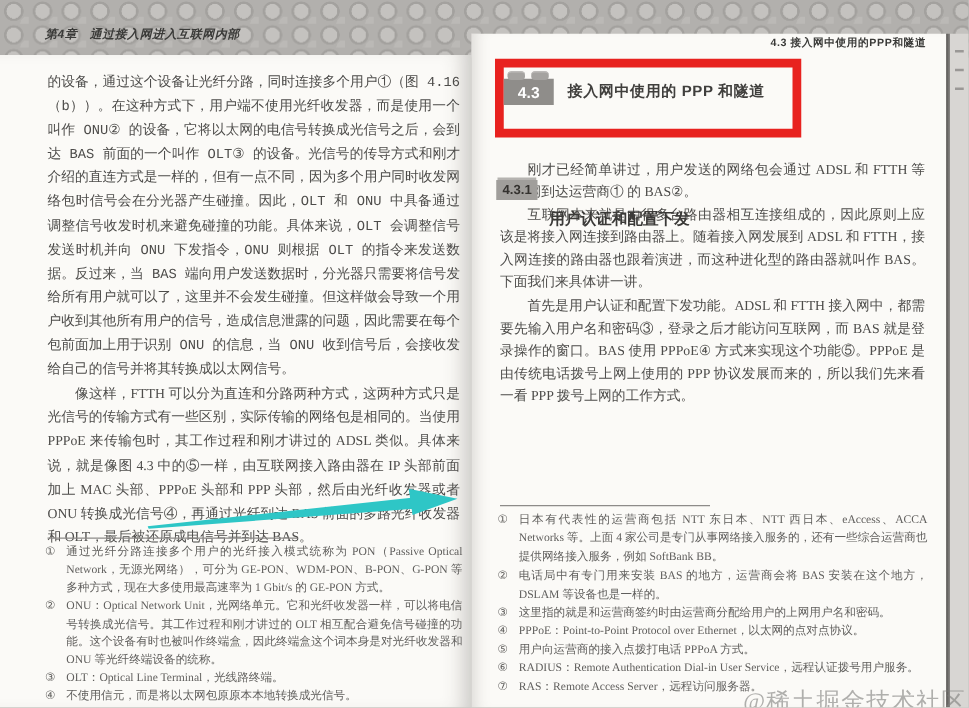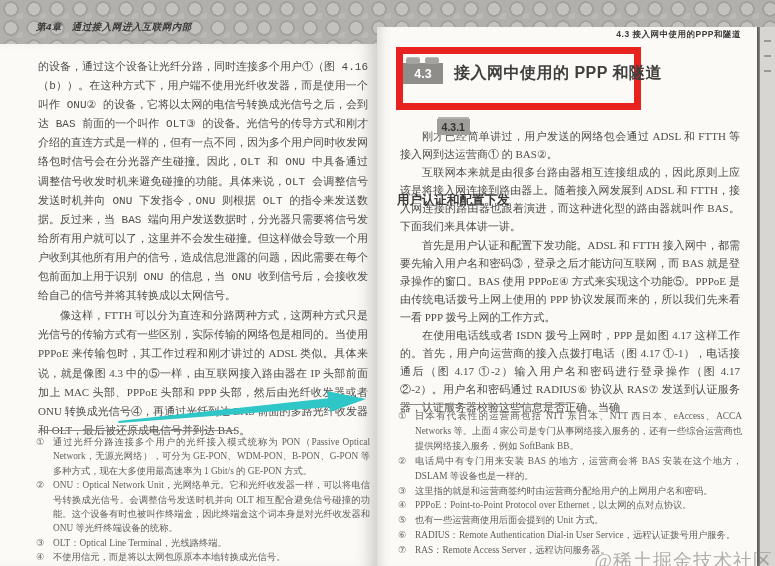--- a/index.html
+++ b/index.html
@@ -56,22 +56,22 @@
     border:7px solid #e8221f; z-index:4;
   }
   .sec-head { position:absolute; left:26px; top:36px; display:flex; align-items:center; gap:11px; z-index:5; }
   .sec-badge {
     position:relative; width:40px; height:21px; background:#8f8d8a;
     color:#ffffff; font-family:"Liberation Sans", sans-serif; font-weight:bold;
     font-size:12.5px; display:flex; align-items:center; justify-content:center;
   }
   .stud { position:absolute; top:-6px; width:14px; height:7px; background:#a5a3a0; border-radius:3px; box-shadow: inset 0 1px 0 #bfbdba; }
   .stud.s1 { left:3px; } .stud.s2 { left:22px; }
-  .sec-title { font-family:"Liberation Sans", sans-serif; font-weight:bold; font-size:16px; color:#403f3d; letter-spacing:0.5px; }
-  .sub-head { position:absolute; left:20px; top:92px; display:flex; align-items:center; gap:9px; z-index:3;flex-direction:column; }
+  .sec-title { font-family:"Liberation Sans", sans-serif; font-weight:bold; font-size:12px; color:#403f3d; letter-spacing:0.5px; }
+  .sub-head { position:absolute; left:20px; top:92px; display:flex; align-items:center; gap:9px; z-index:3; }
   .sub-badge {
     background:#a09e9b; color:#34322f; font-family:"Liberation Sans", sans-serif;
     font-weight:bold; font-size:10.5px; padding:2px 5px;
     box-shadow: 0 -3px 0 -1px #b5b3b0;
   }
   .sub-title { font-family:"Liberation Sans", sans-serif; font-weight:bold; font-size:12.5px; color:#3b3a38;margin-top:48px; }
   
   .arrow-svg { position:absolute; left:118px; top:386px; z-index:6; }
   
   .watermark {
@@ -97,21 +97,21 @@
       <p>像这样，FTTH 可以分为直连和分路两种方式，这两种方式只是光信号的传输方式有一些区别，实际传输的网络包是相同的。当使用 PPPoE 来传输包时，其工作过程和刚才讲过的 ADSL 类似。具体来说，就是像图 4.3 中的⑤一样，由互联网接入路由器在 IP 头部前面加上 MAC 头部、PPPoE 头部和 PPP 头部，然后由光纤收发器或者 ONU 转换成光信号④，再通过光纤到达 BAS 前面的多路光纤收发器和 OLT，最后被还原成电信号并到达 BAS。</p>
     </div>
     <div class="divider lp-div"></div>
     <div class="footnotes lp-fn">
       <div class="fn-row">
         <span class="fn-marker">①</span>
         <span class="fn-text">通过光纤分路连接多个用户的光纤接入模式统称为 PON（Passive Optical Network，无源光网络），可分为 GE-PON、WDM-PON、B-PON、G-PON 等多种方式，现在大多使用最高速率为 1 Gbit/s 的 GE-PON 方式。</span>
       </div>
       <div class="fn-row">
         <span class="fn-marker">②</span>
-        <span class="fn-text">ONU：Optical Network Unit，光网络单元。它和光纤收发器一样，可以将电信号转换成光信号。会调整信号发送时机并向 OLT 相互配合避免信号碰撞的功能。这个设备有时也被叫作终端盒，因此终端盒这个词本身是对光纤收发器和 ONU 等光纤终端设备的统称。</span>
+        <span class="fn-text">ONU：Optical Network Unit，光网络单元。它和光纤收发器一样，可以将电信号转换成光信号。其工作过程和刚才讲过的 OLT 相互配合避免信号碰撞的功能。这个设备有时也被叫作终端盒，因此终端盒这个词本身是对光纤收发器和 ONU 等光纤终端设备的统称。</span>
       </div>
       <div class="fn-row">
         <span class="fn-marker">③</span>
         <span class="fn-text">OLT：Optical Line Terminal，光线路终端。</span>
       </div>
       <div class="fn-row">
         <span class="fn-marker">④</span>
         <span class="fn-text">不使用信元，而是将以太网包原原本本地转换成光信号。</span>
       </div>
     </div>
@@ -132,21 +132,20 @@
 
     <div class="sub-head">
       <span class="sub-badge">4.3.1</span>
       <span class="sub-title">用户认证和配置下发</span>
     </div>
 
     <div class="bodytext rp-text">
       <p>刚才已经简单讲过，用户发送的网络包会通过 ADSL 和 FTTH 等接入网到达运营商① 的 BAS②。</p>
       <p>互联网本来就是由很多台路由器相互连接组成的，因此原则上应该是将接入网连接到路由器上。随着接入网发展到 ADSL 和 FTTH，接入网连接的路由器也跟着演进，而这种进化型的路由器就叫作 BAS。下面我们来具体讲一讲。</p>
       <p>首先是用户认证和配置下发功能。ADSL 和 FTTH 接入网中，都需要先输入用户名和密码③，登录之后才能访问互联网，而 BAS 就是登录操作的窗口。BAS 使用 PPPoE④ 方式来实现这个功能⑤。PPPoE 是由传统电话拨号上网上使用的 PPP 协议发展而来的，所以我们先来看一看 PPP 拨号上网的工作方式。</p>
-      <p>在使用电话线或者 ISDN 拨号上网时，PPP 是如图 4.17 这样工作的。首先，用户向运营商的接入点拨打电话（图 4.17 ①-1），电话接通后（图 4.17 ①-2）输入用户名和密码进行登录操作（图 4.17 ②-2）。用户名和密码通过 RADIUS⑥ 协议从 RAS⑦ 发送到认证服务器，认证服务器校验这些信息是否正确。当确</p>
     </div>
     <div class="divider rp-div"></div>
     <div class="footnotes rp-fn">
       <div class="fn-row">
         <span class="fn-marker">①</span>
         <span class="fn-text">日本有代表性的运营商包括 NTT 东日本、NTT 西日本、eAccess、ACCA Networks 等。上面 4 家公司是专门从事网络接入服务的，还有一些综合运营商也提供网络接入服务，例如 SoftBank BB。</span>
       </div>
       <div class="fn-row">
         <span class="fn-marker">②</span>
         <span class="fn-text">电话局中有专门用来安装 BAS 的地方，运营商会将 BAS 安装在这个地方，DSLAM 等设备也是一样的。</span>
@@ -154,21 +153,21 @@
       <div class="fn-row">
         <span class="fn-marker">③</span>
         <span class="fn-text">这里指的就是和运营商签约时由运营商分配给用户的上网用户名和密码。</span>
       </div>
       <div class="fn-row">
         <span class="fn-marker">④</span>
         <span class="fn-text">PPPoE：Point-to-Point Protocol over Ethernet，以太网的点对点协议。</span>
       </div>
       <div class="fn-row">
         <span class="fn-marker">⑤</span>
-        <span class="fn-text">也有一些运营商使用后面会提到的 Unit 方式。</span>
+        <span class="fn-text">用户向运营商的接入点拨打电话 PPPoA 方式。</span>
       </div>
       <div class="fn-row">
         <span class="fn-marker">⑥</span>
         <span class="fn-text">RADIUS：Remote Authentication Dial-in User Service，远程认证拨号用户服务。</span>
       </div>
       <div class="fn-row">
         <span class="fn-marker">⑦</span>
         <span class="fn-text">RAS：Remote Access Server，远程访问服务器。</span>
       </div>
     </div>

